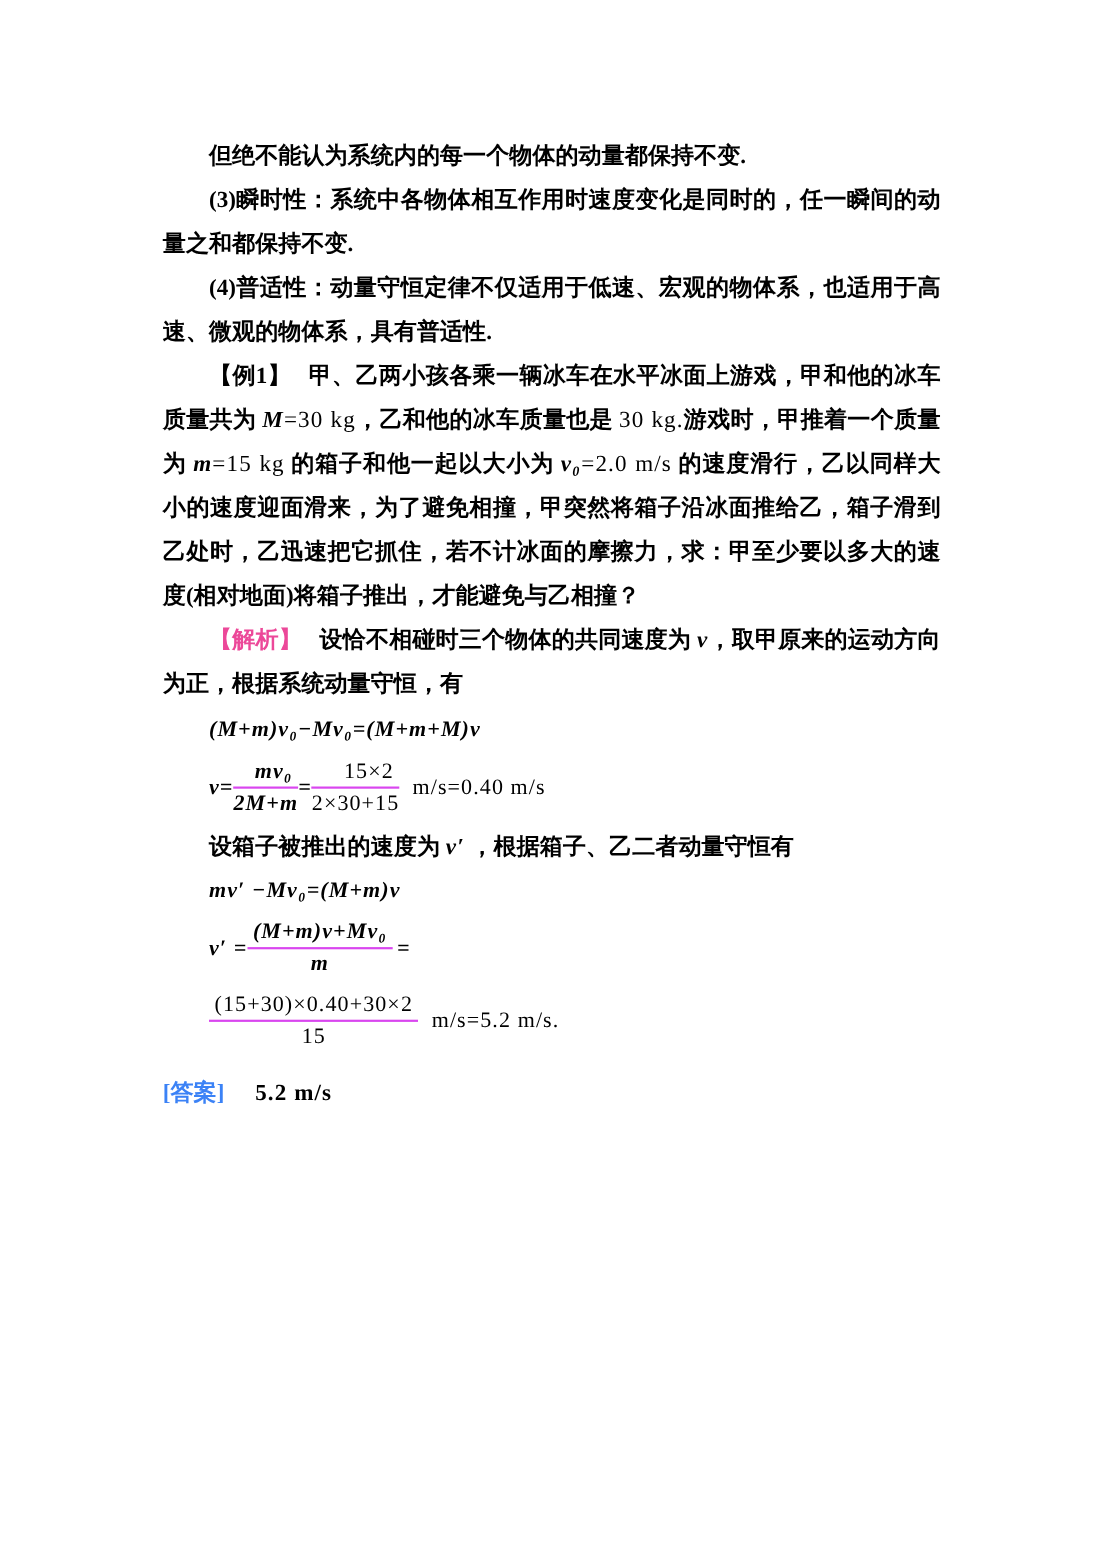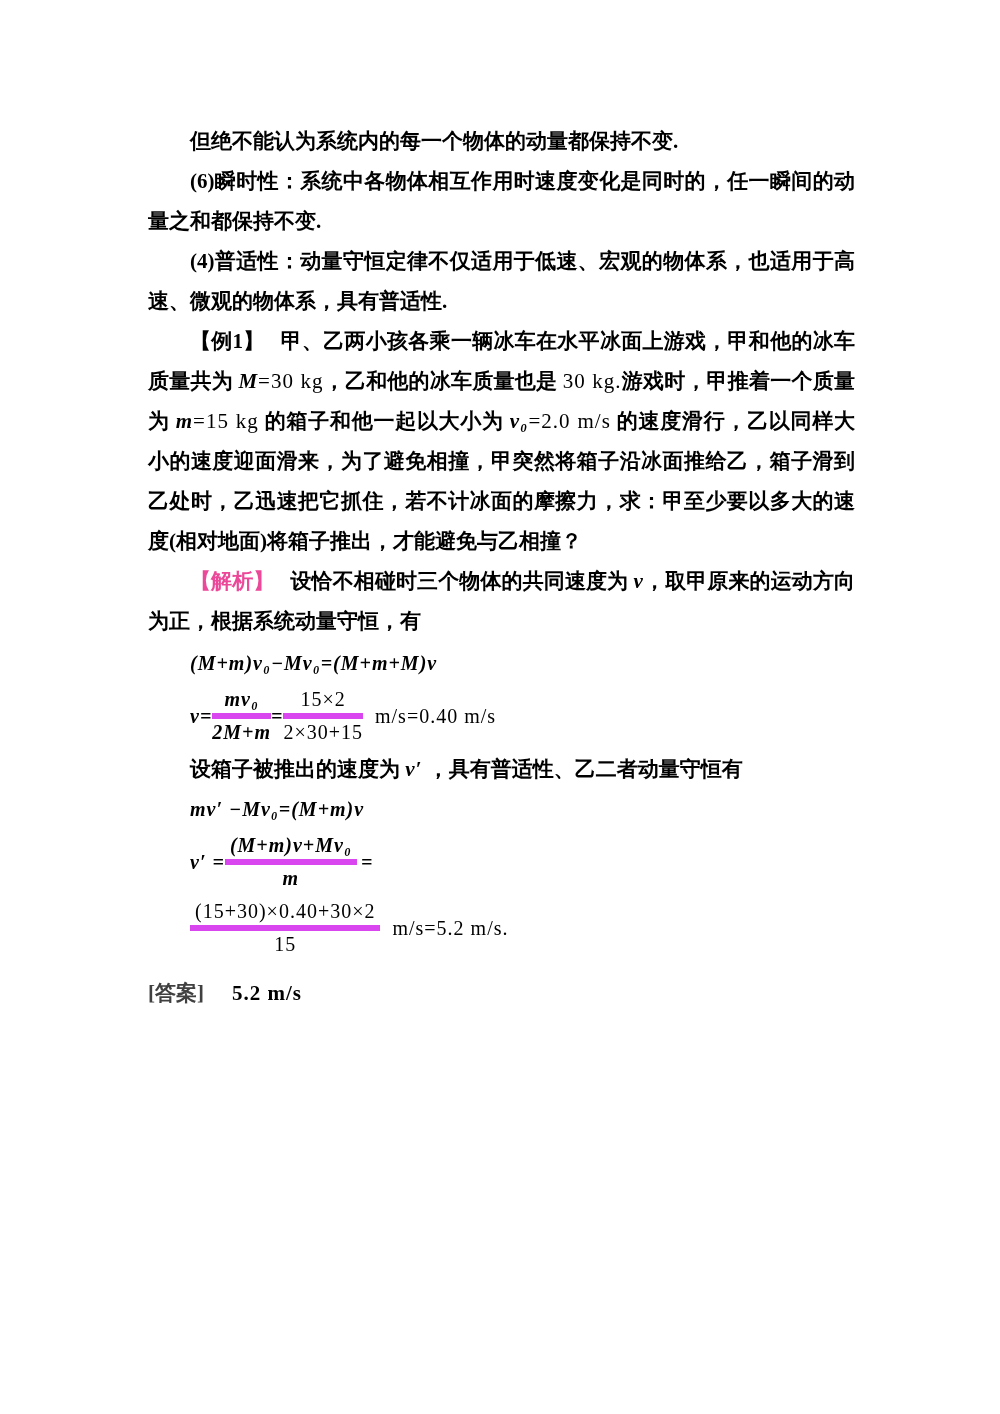--- a/index.html
+++ b/index.html
@@ -58,58 +58,59 @@
   }
   .eqline.tall { min-height: 66px; }
   .frac {
     display: inline-block;
     text-align: center;
     vertical-align: middle;
     line-height: 1.15;
   }
   .frac .num {
     display: block;
-    border-bottom: 6px solid #d946ef;
+    border-bottom: 2px solid #d946ef;
     padding: 0 5px 2px 5px;
+    text-align: right;
   }
   .frac .den {
     display: block;
     padding-top: 2px;
   }
   .gapL10 { margin-left: 12px; }
   .gapL4  { margin-left: 4px; }
   .answer-line {
     margin: 12px 0 0 0;
     font-size: 21px;
     line-height: 40px;
     font-weight: 700;
   }
   .ans-label {
-    color: #404040;
+    color: #3b82f6;
     font-weight: 700;
   }
   .ans-value {
     margin-left: 28px;
     font-family: "Liberation Serif", "DejaVu Serif", serif;
     font-weight: 700;
     letter-spacing: 1px;
   }
   .eq-sp { margin-top: 2px; }
 </style>
 </head>
 <body>
 
 <div class="page">
 
   <p class="para indent">但绝不能认为系统内的每一个物体的动量都保持不变.</p>
 
 
 
 
-  <p class="para indent">(6)瞬时性：系统中各物体相互作用时速度变化是同时的，任一瞬间的动量之和都保持不变.</p>
+  <p class="para indent">(3)瞬时性：系统中各物体相互作用时速度变化是同时的，任一瞬间的动量之和都保持不变.</p>
 
   <p class="para indent">(4)普适性：动量守恒定律不仅适用于低速、宏观的物体系，也适用于高速、微观的物体系，具有普适性.</p>
 
   <p class="para indent">
     <b class="ex-label">【例1】</b><span>甲、乙两小孩各乘一辆冰车在水平冰面上游戏，甲和他的冰车质量共为 </span><span class="mit">M</span><span class="mup">=30 kg</span><span>，乙和他的冰车质量也是 </span><span class="mup">30 kg.</span><span>游戏时，甲推着一个质量为 </span><span class="mit">m</span><span class="mup">=15 kg</span><span> 的箱子和他一起以大小为 </span><span class="mit">v₀</span><span class="mup">=2.0 m/s</span><span> 的速度滑行，乙以同样大小的速度迎面滑来，为了避免相撞，甲突然将箱子沿冰面推给乙，箱子滑到乙处时，乙迅速把它抓住，若不计冰面的摩擦力，求：甲至少要以多大的速度(相对地面)将箱子推出，才能避免与乙相撞？</span>
   </p>
 
   <p class="para indent">
     <b class="an-label">【解析】</b><span>设恰不相碰时三个物体的共同速度为 </span><span class="mit">v</span><span>，取甲原来的运动方向为正，根据系统动量守恒，有</span>
   </p>
@@ -126,21 +127,21 @@
       </span>
       <span class="mit">=</span>
       <span class="frac mup">
         <span class="num">15×2</span>
         <span class="den">2×30+15</span>
       </span>
       <span class="mup gapL10">m/s=0.40 m/s</span>
   </div>
 
   <p class="para indent">
-    <span>设箱子被推出的速度为 </span><span class="mit">v′</span><span> ，具有普适性、乙二者动量守恒有</span>
+    <span>设箱子被推出的速度为 </span><span class="mit">v′</span><span> ，根据箱子、乙二者动量守恒有</span>
   </p>
 
   <div class="eqline">
     <span class="mit">mv′ −Mv₀=(M+m)v</span>
   </div>
 
   <div class="eqline tall">
     <span class="mit">v′ =</span>
       <span class="frac mit">
         <span class="num">(M+m)v+Mv₀</span>

